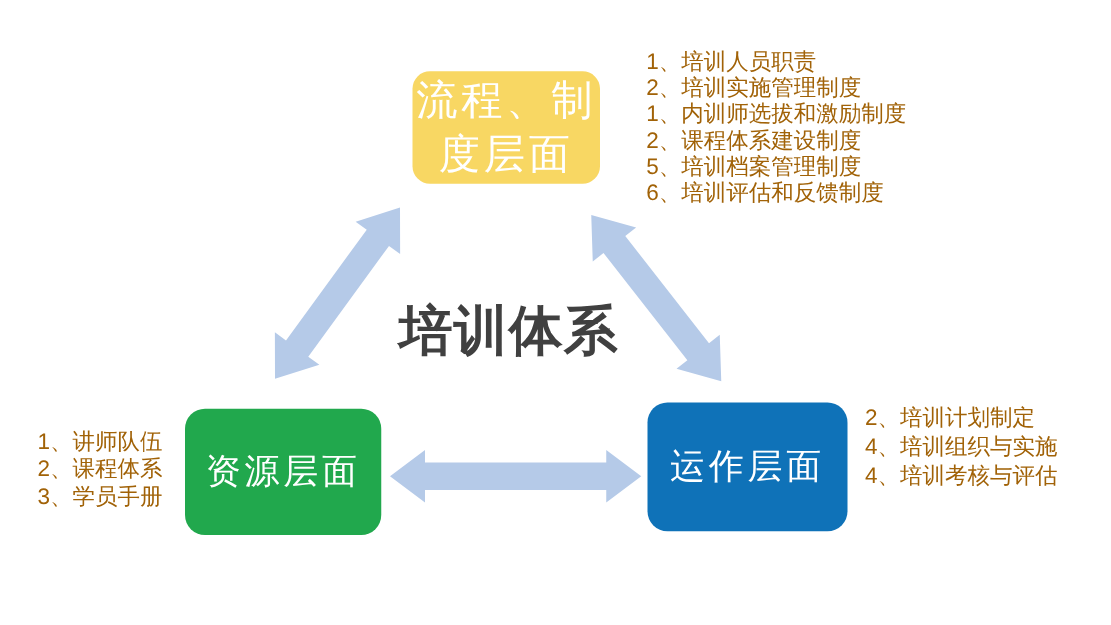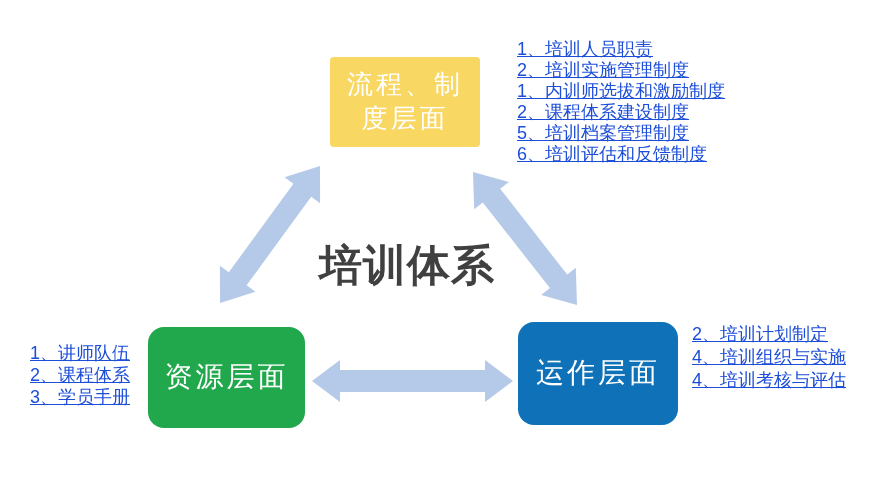--- a/index.html
+++ b/index.html
@@ -28,22 +28,22 @@
     align-items: center;
     justify-content: center;
     text-align: center;
     letter-spacing: 3px;
     line-height: 1.3;
   }
   .node-process {
     left: 330px; top: 57px;
     width: 150px; height: 90px;
     background: #F8D763;
-    border-radius: 4px;
-    font-size: 26px;
+    border-radius: 14px;
+    font-size: 33px;
   }
   .node-resource {
     left: 148px; top: 327px;
     width: 157px; height: 101px;
     background: #21A84D;
     border-radius: 16px;
     font-size: 28px;
   }
   .node-operation {
     left: 518px; top: 322px;
@@ -59,24 +59,23 @@
     text-align: center;
     font-size: 43px;
     font-weight: bold;
     color: #404040;
     line-height: 1.05;
     letter-spacing: 1px;
     white-space: nowrap;
   }
   .item-list {
     position: absolute;
-    color: #1d4ed8;
+    color: #a16207;
     font-size: 18px;
     white-space: nowrap;
-    text-decoration: underline;
   }
   .list-process {
     left: 517px; top: 39px;
     line-height: 21px;
   }
   .list-resource {
     left: 30px; top: 342px;
     line-height: 22px;
   }
   .list-operation {

